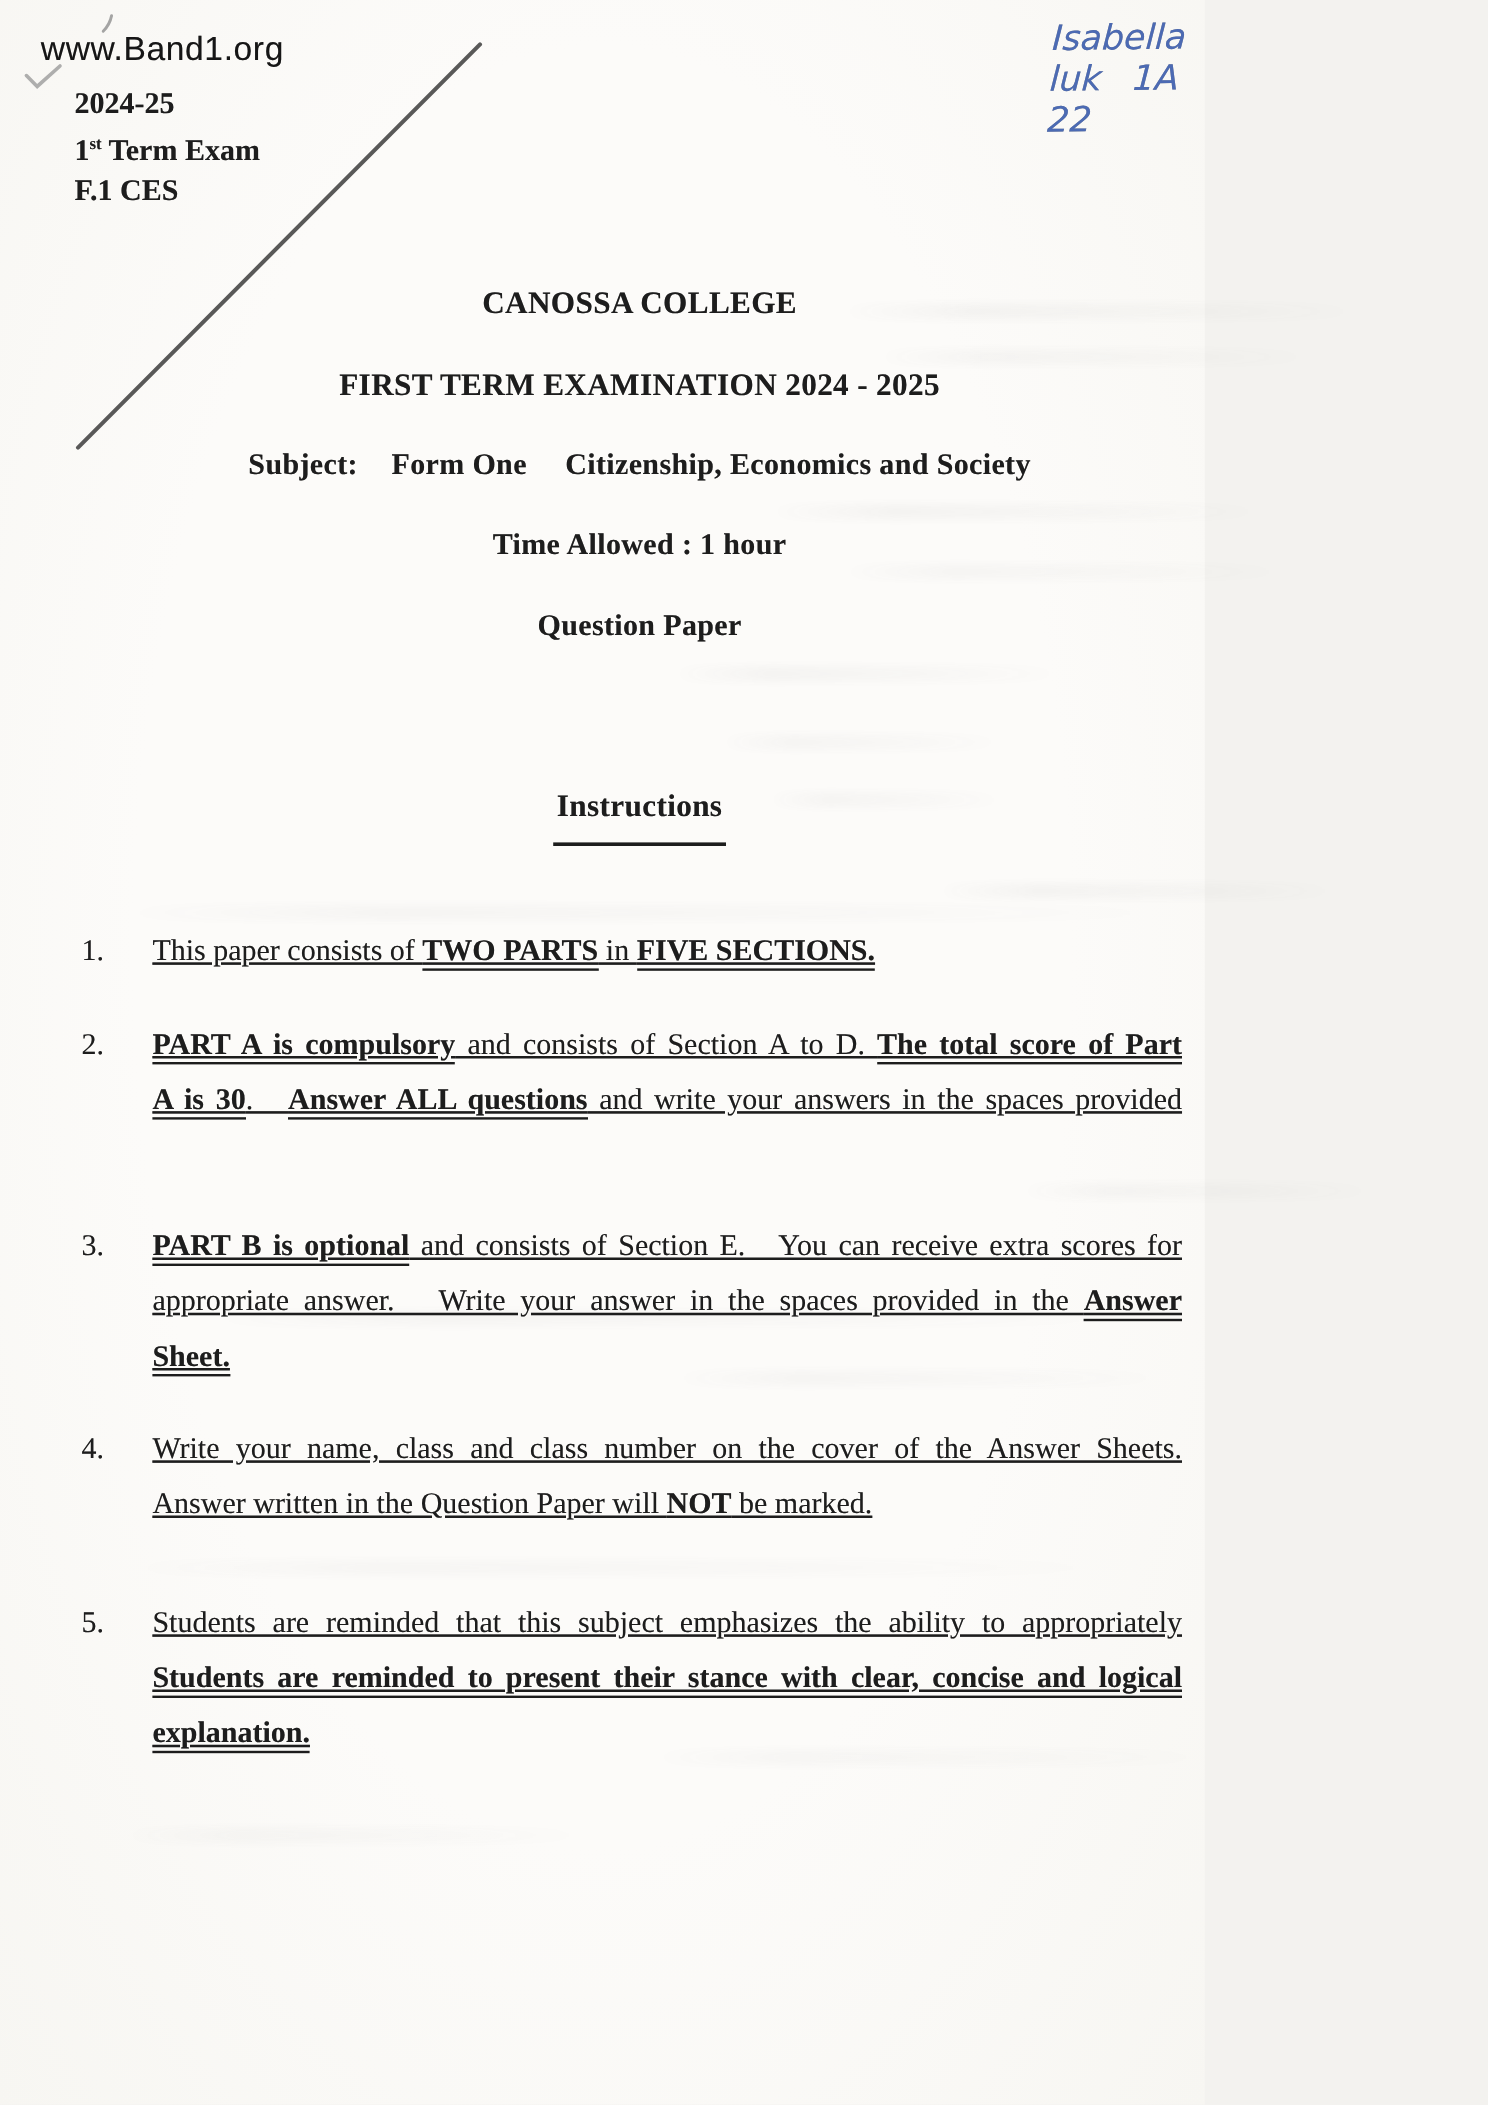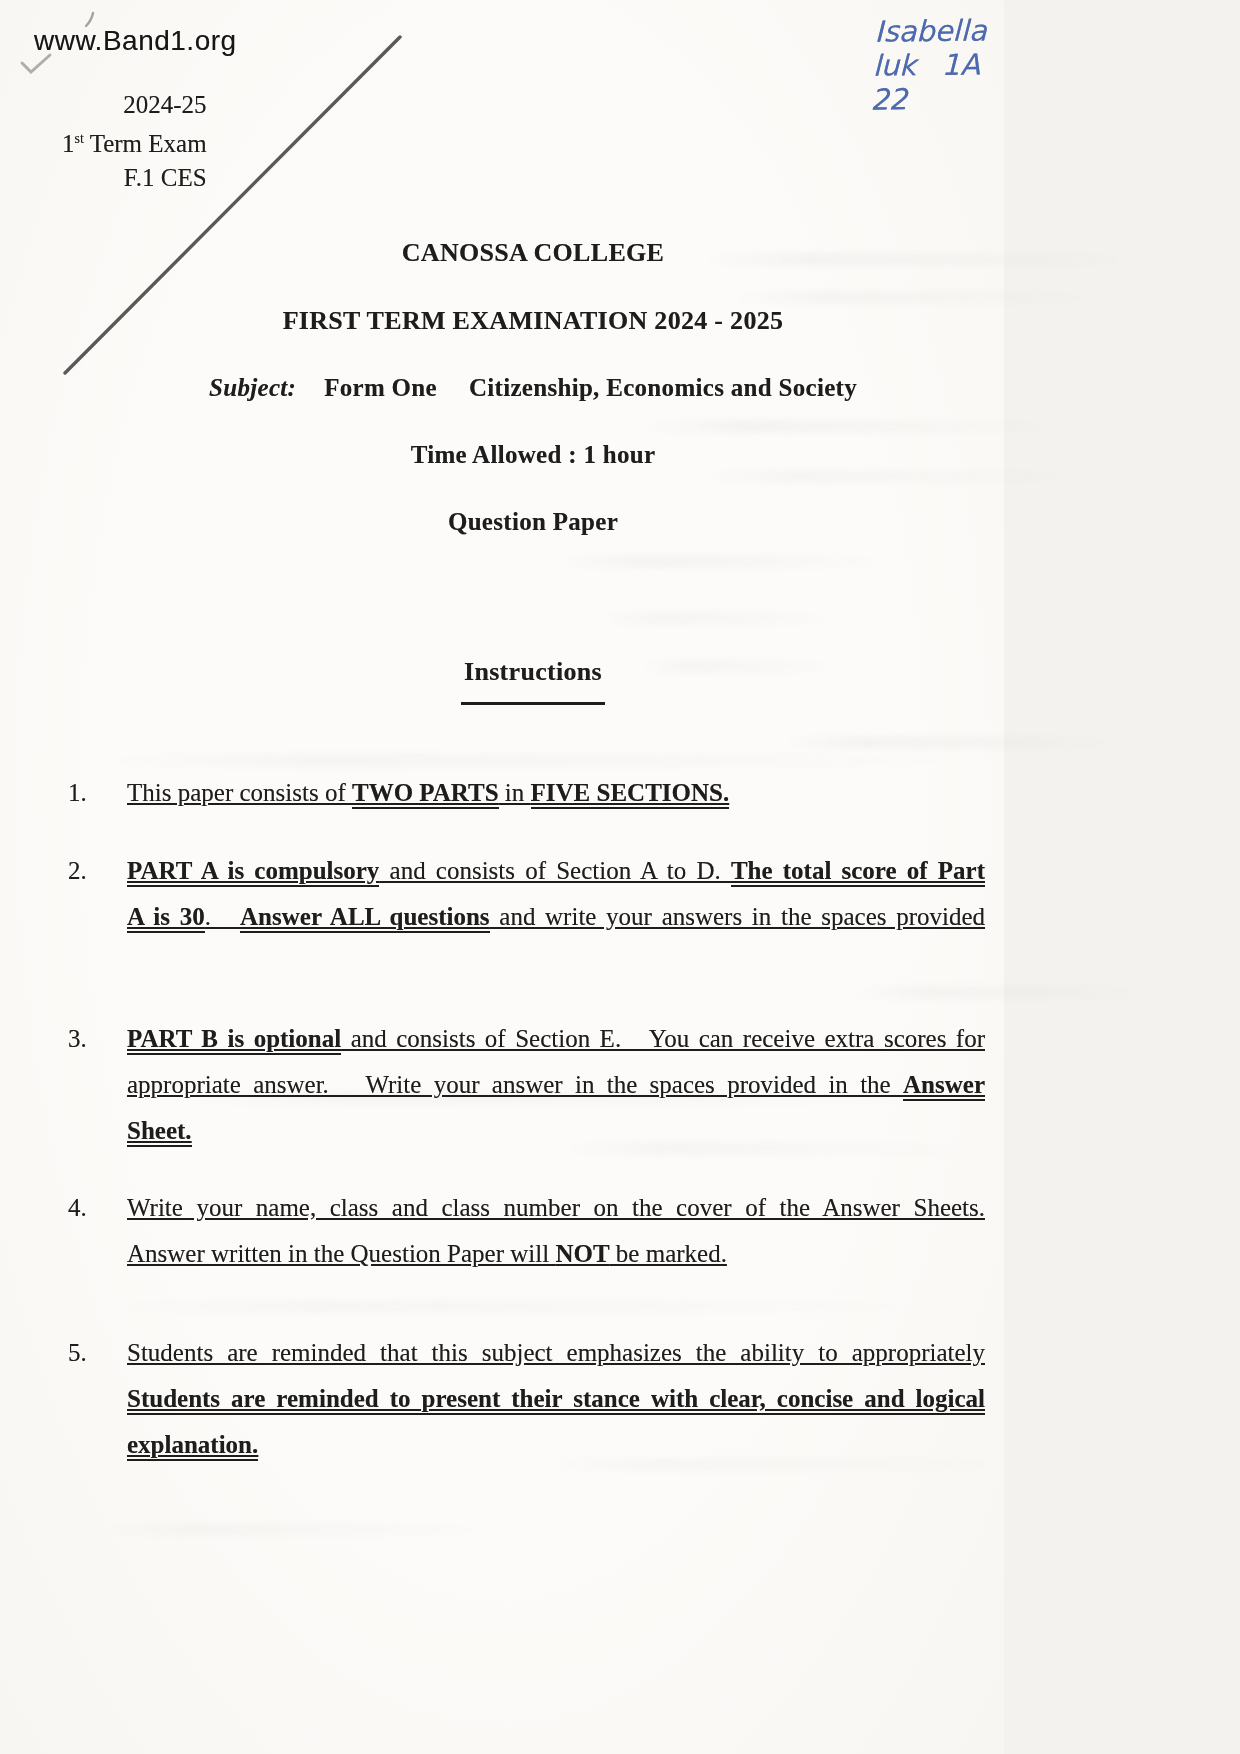--- a/index.html
+++ b/index.html
@@ -12,36 +12,36 @@
   .ink{color:#1d1d1d;text-shadow:0 0 .5px rgba(25,25,25,.45);}
 
   
   .ghost{position:absolute;height:13px;border-radius:7px;pointer-events:none;
          background:linear-gradient(90deg, transparent, rgba(95,95,95,.38) 25%, rgba(95,95,95,.22) 65%, transparent);
          filter:blur(3px);opacity:.13;}
 
   
   .watermark{position:absolute;left:34px;top:25px;font-family:"Liberation Sans",sans-serif;
              font-size:28px;color:#161616;letter-spacing:.5px;}
-  .corner{position:absolute;left:62px;top:88px;font-weight:normal;font-size:25px;line-height:34px;text-align:right;}
+  .corner{position:absolute;left:62px;top:70px;font-weight:bold;font-size:25px;line-height:34px;}
   .corner sup{font-size:14px;}
 
   
   .handwriting{position:absolute;left:875px;top:14px;font-family:"DejaVu Sans",sans-serif;
                font-style:italic;font-size:29px;color:#3e5fae;transform:rotate(-.6deg) skewX(-4deg);
                opacity:.92;}
   .handwriting .hw-class{margin-left:26px;}
 
   
   .headings{position:absolute;left:68px;width:930px;text-align:center;font-weight:bold;}
   .h-line{position:absolute;left:0;width:100%;font-size:25px;letter-spacing:.3px;}
   .h-school{top:238px;font-size:26px;}
   .h-exam{top:306px;font-size:26px;}
   .h-subject{top:374px;}
-  .h-subject .gap1{margin-right:28px;font-style:italic;}
+  .h-subject .gap1{margin-right:28px;}
   .h-subject .gap2{margin-right:32px;margin-top:45px;}
   .h-time{top:441px;}
   .h-qp{top:508px;}
   .h-instr{top:657px;font-size:26px;}
   .h-instr .u-head{display:inline-block;border-bottom:3px solid #1d1d1d;padding:0 3px 15px 3px;}
 
   
   .instr-item{position:absolute;left:68px;width:917px;display:flex;}
   .instr-num{width:59px;font-size:25px;line-height:46px;flex:none;}
   .instr-body{flex:1;}

